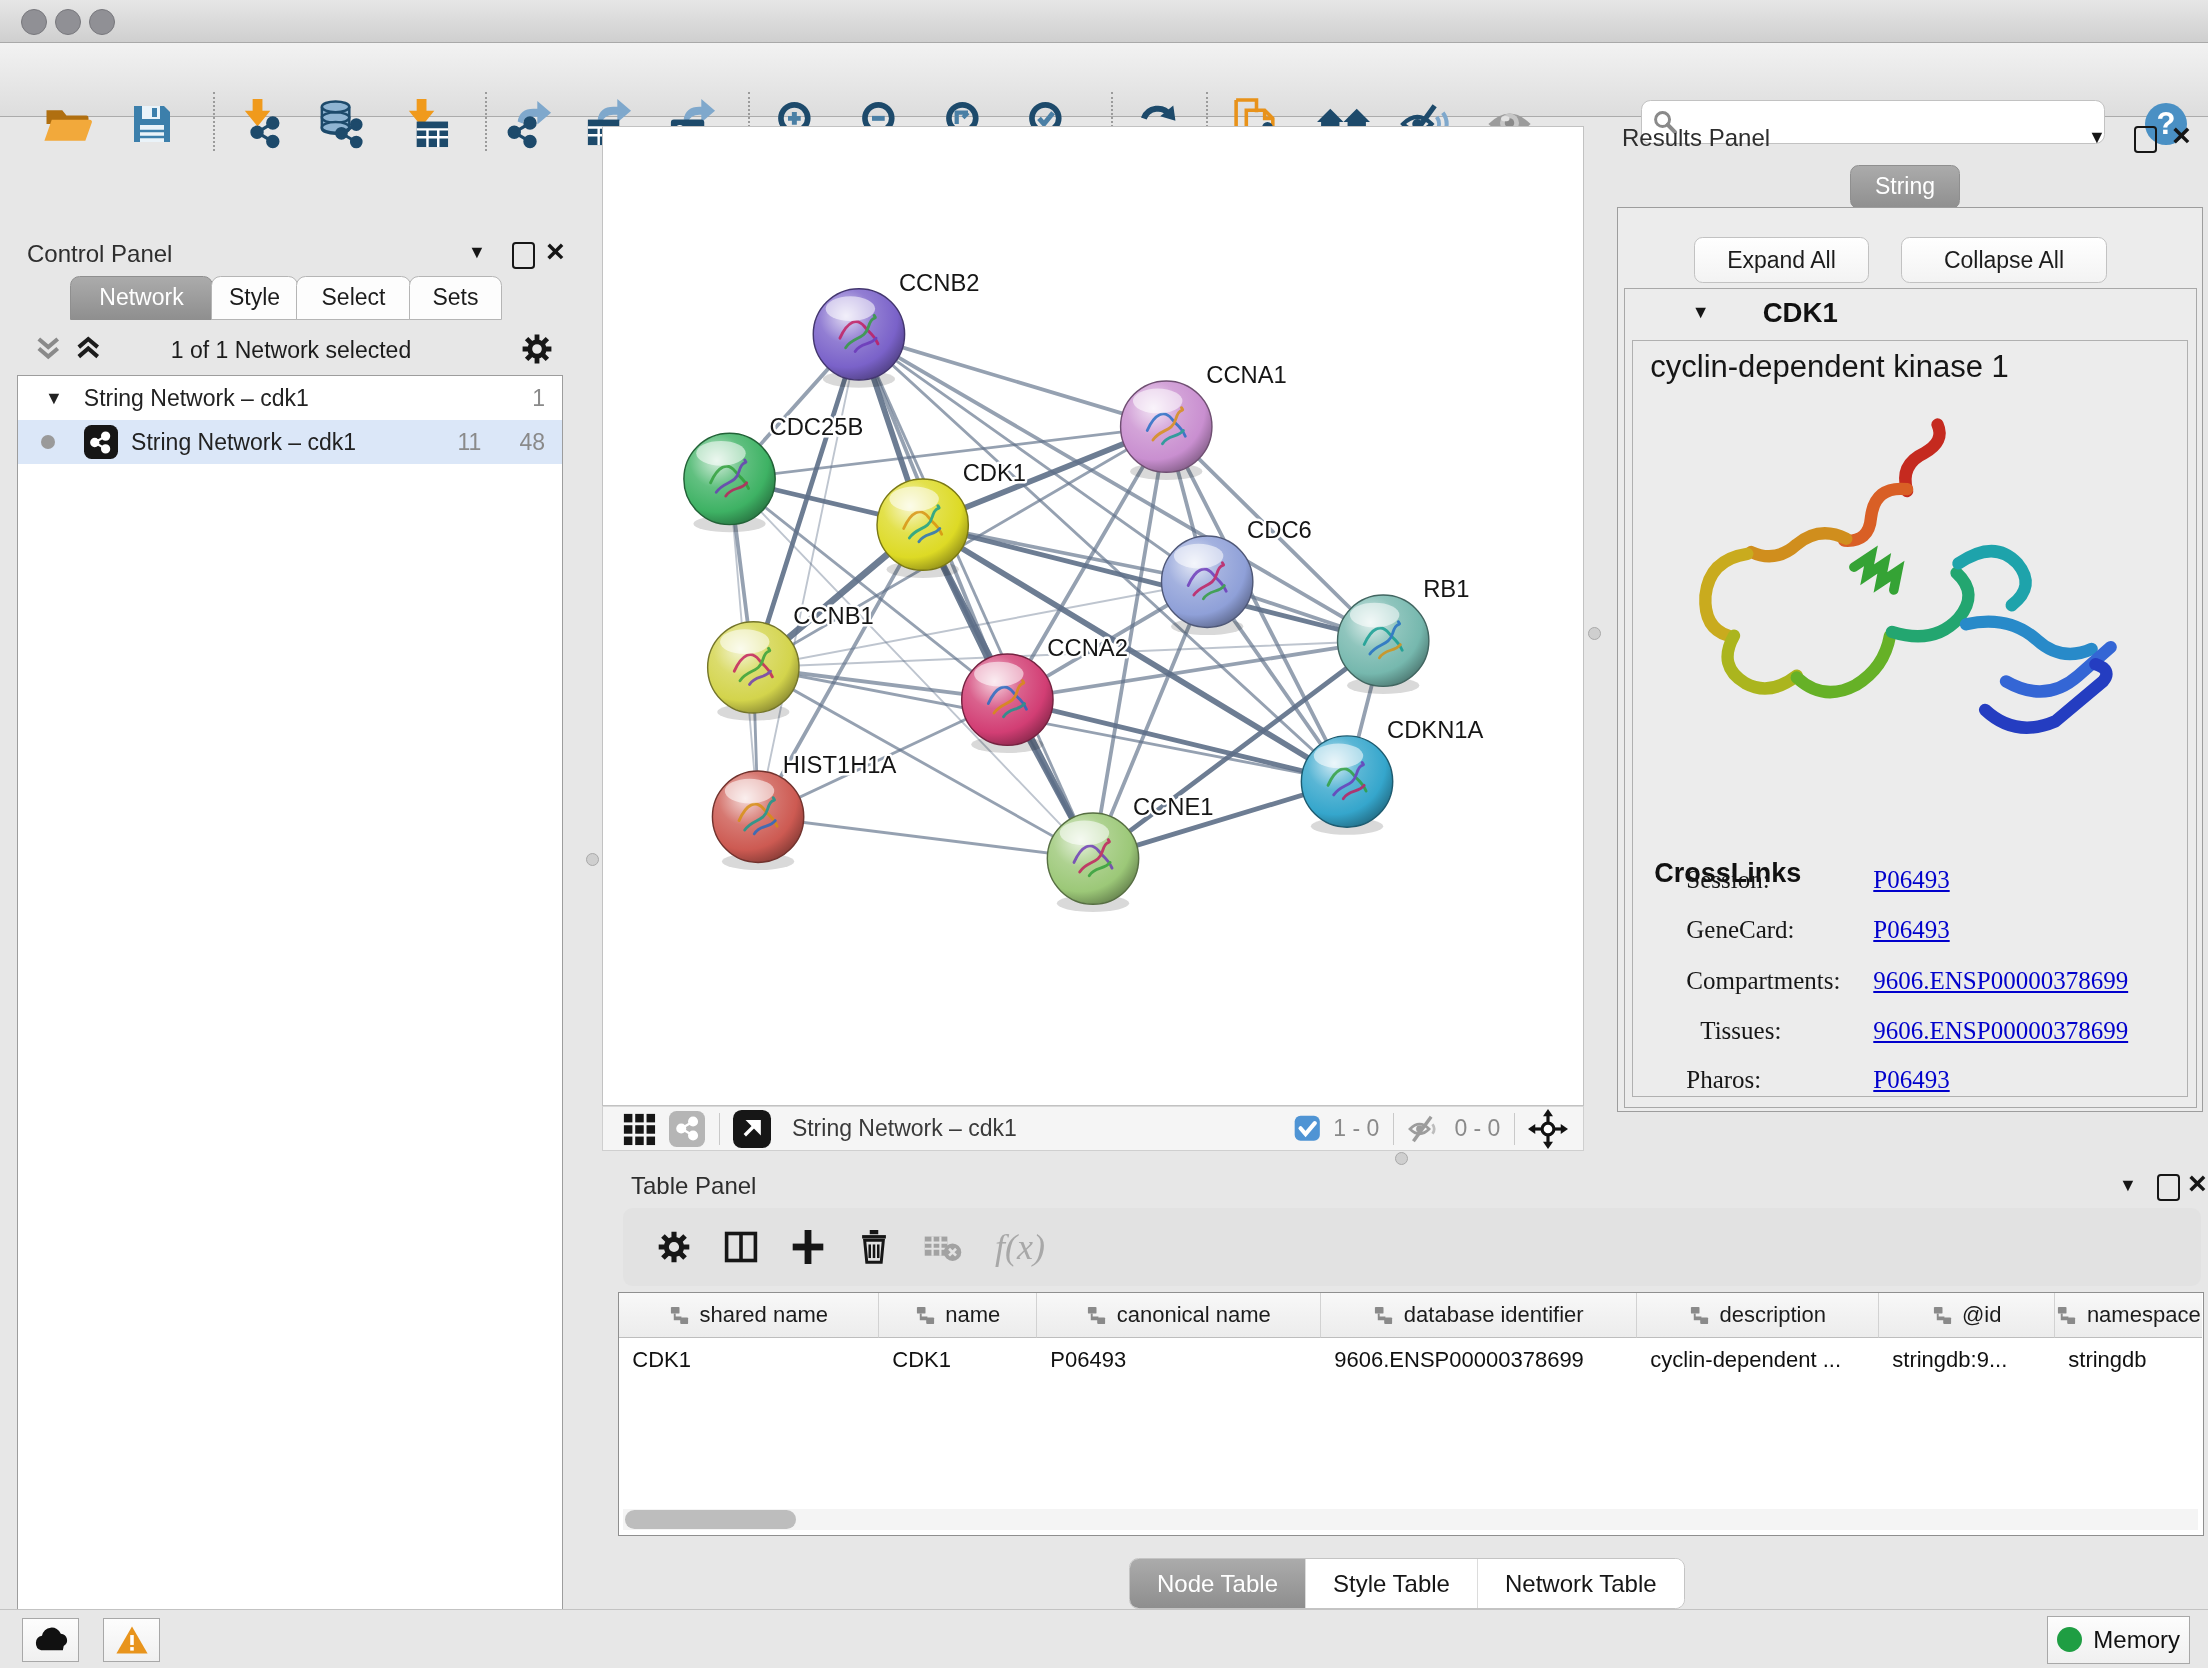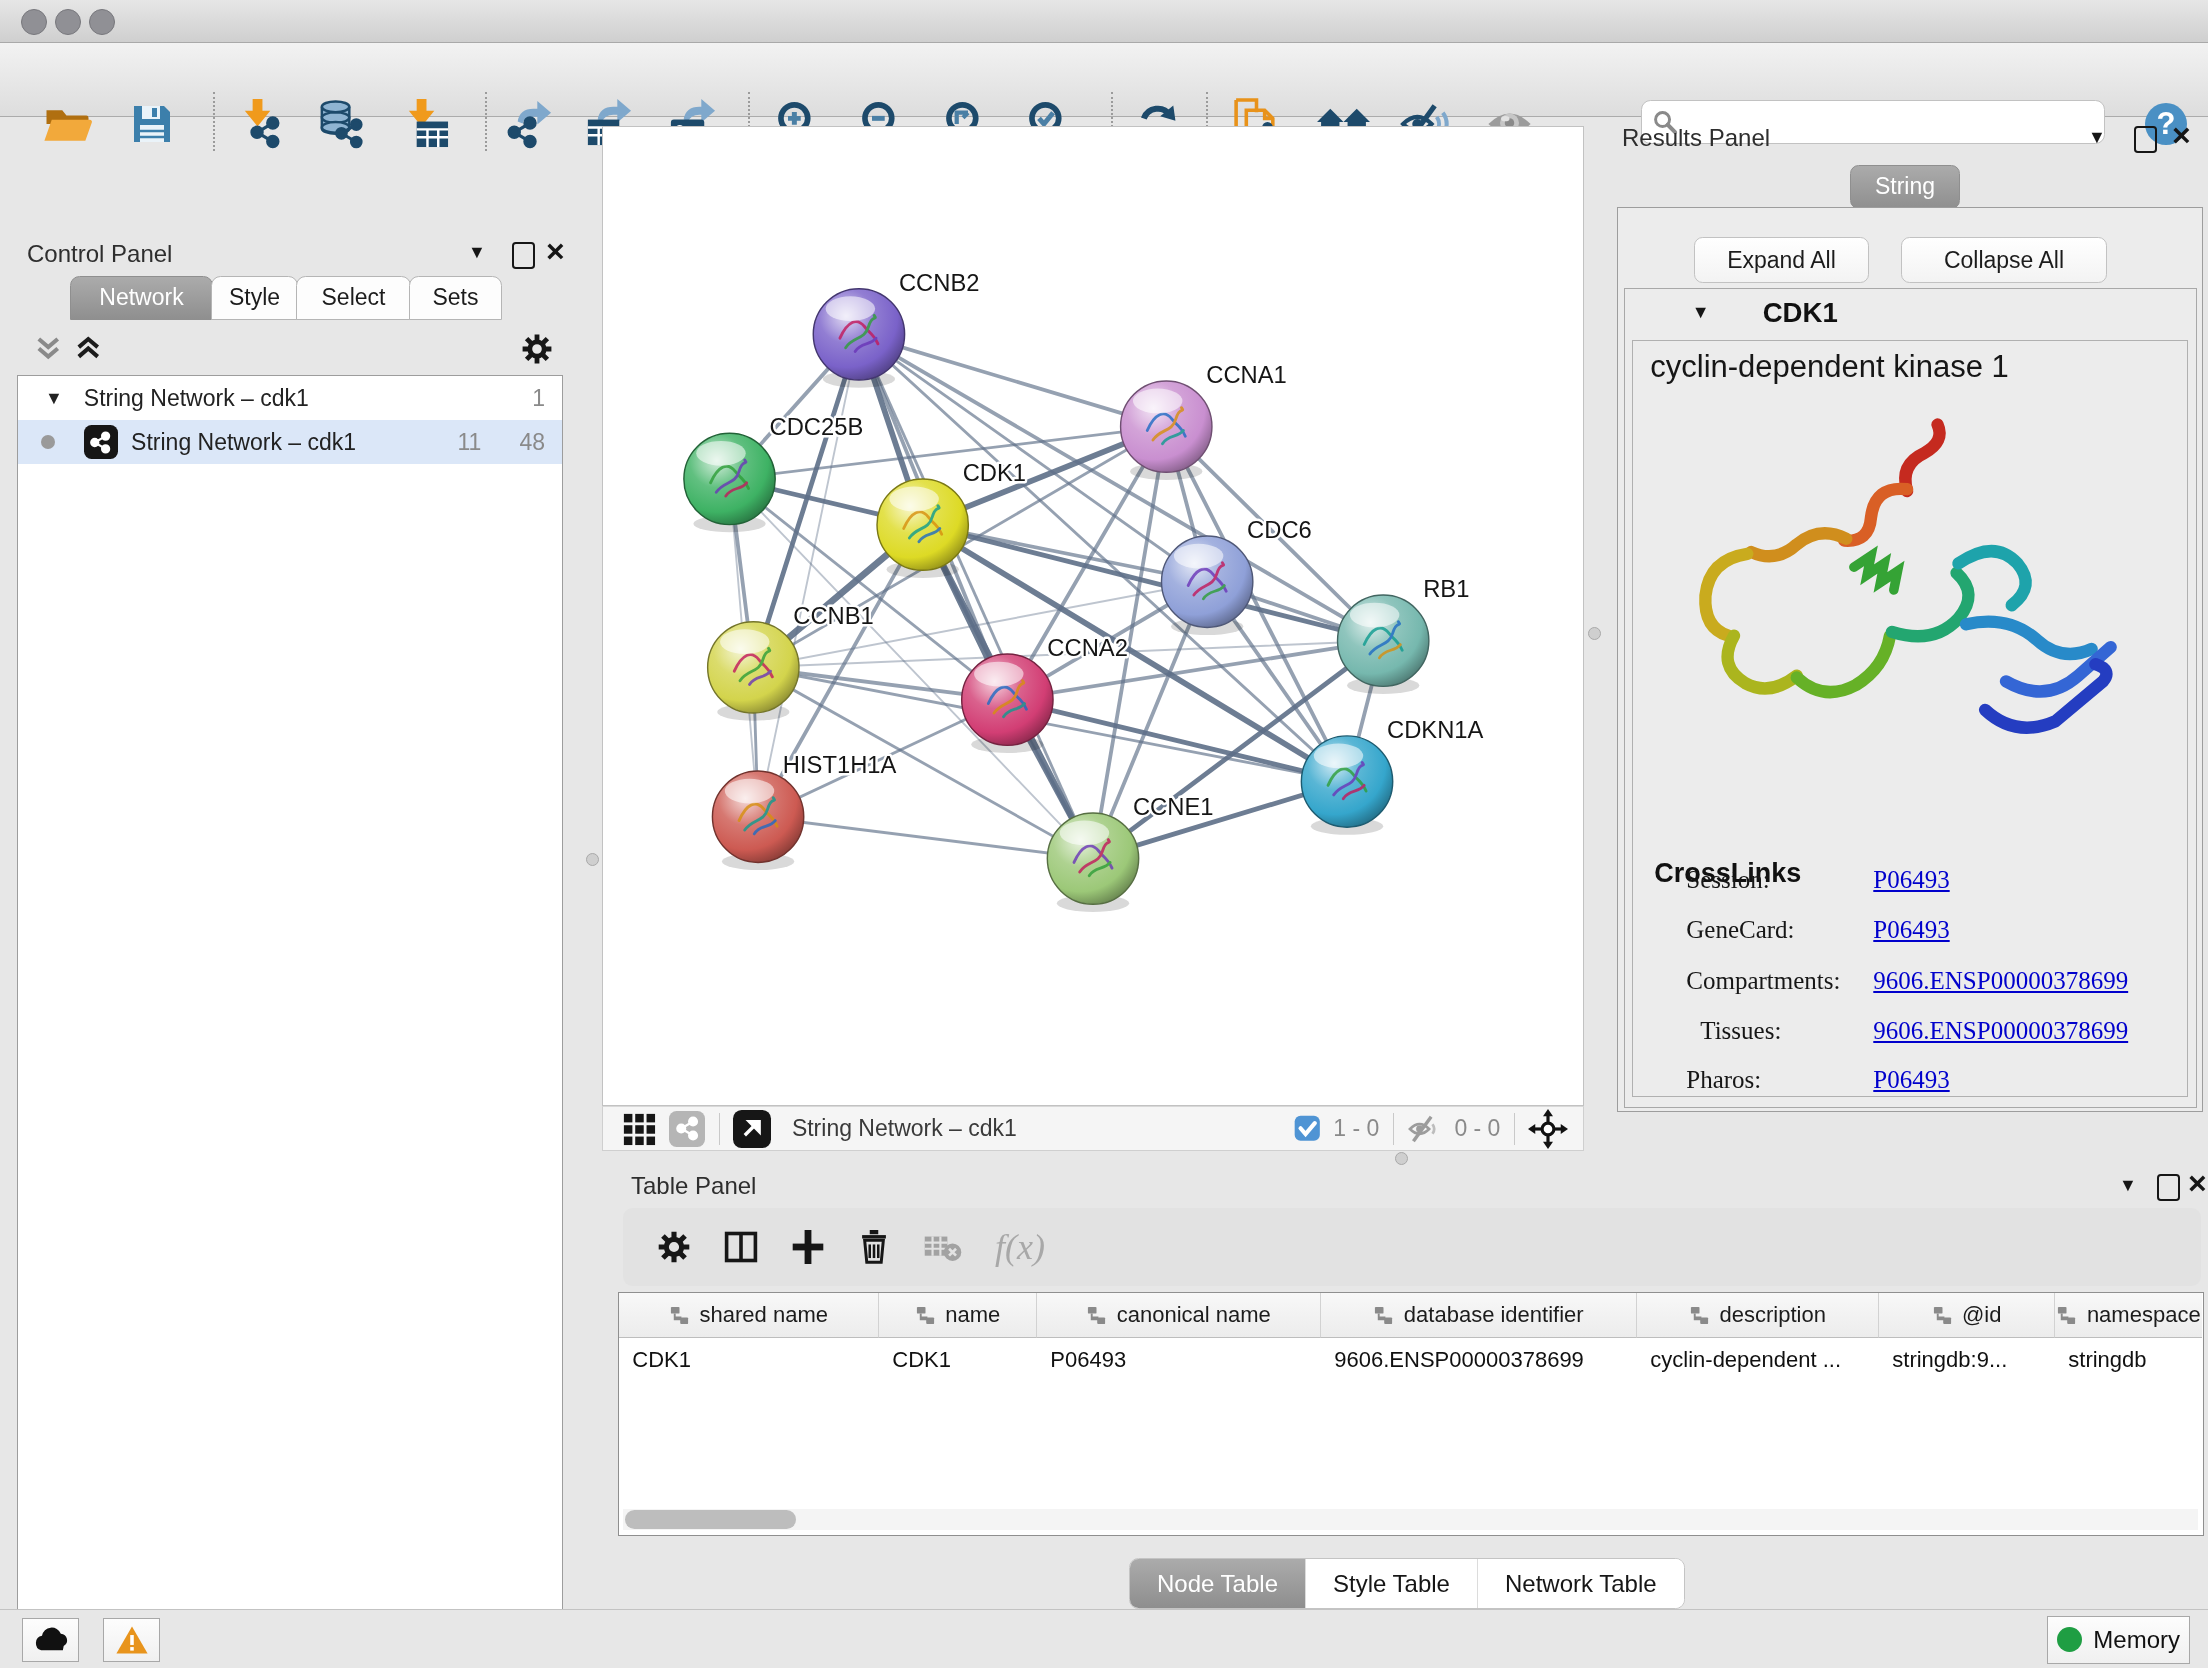--- a/index.html
+++ b/index.html
@@ -299,20 +299,21 @@
         <polyline points="3,3 10,9 17,3"></polyline>
         <polyline points="3,10 10,16 17,10"></polyline>
       </g>
   </svg>
   <svg class="abs" style="left:74px;top:219px" width="28.5" height="27" viewBox="0 0 20 20">
     <g fill="none" stroke="#1c1c1c" stroke-width="3">
         <polyline points="3,9 10,3 17,9"></polyline>
         <polyline points="3,16 10,10 17,16"></polyline>
       </g>
   </svg>
+  <div class="abs" style="left:0;top:221px;width:582px;text-align:center;font-size:23px;color:#1c1c1c">1 of 1 Network selected</div>
   <svg class="abs" style="left:521px;top:217px;color:#161616" width="32" height="32" viewBox="0 0 40 40">
       <use href="#sym-gear" width="40" height="40"></use>
     </svg>
 
   <div class="tree-box" style="position:absolute">
     <div class="tree-row">
       <span style="margin-left:27px;font-size:18px">▼</span>
       <span style="margin-left:21px;flex:1">String Network – cdk1</span>
       <span class="cnt" style="margin-right:17px">1</span>
     </div>

